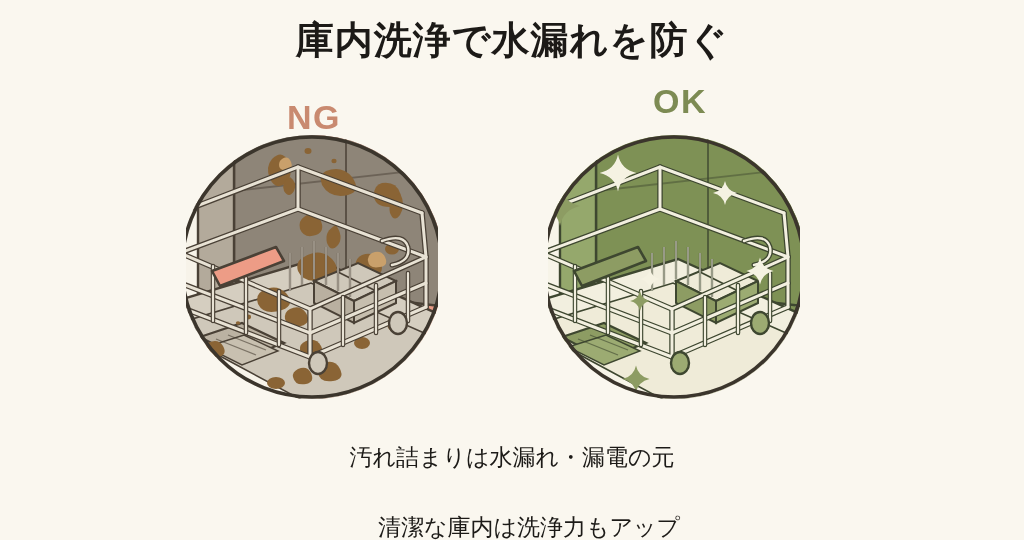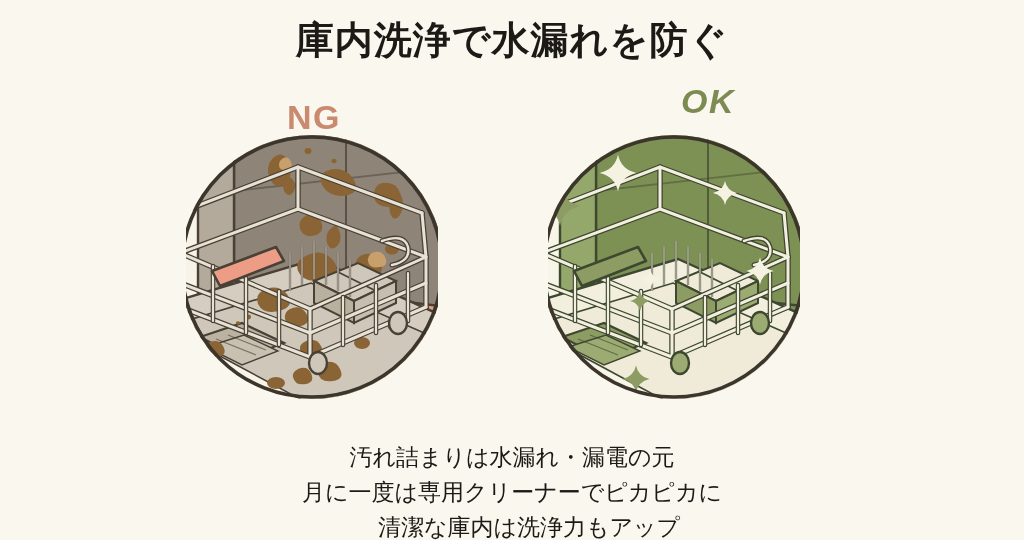--- a/index.html
+++ b/index.html
@@ -38,21 +38,21 @@
     position: absolute;
     top: 84px;
     width: 200px;
     text-align: center;
     font-size: 34px;
     font-weight: 700;
     letter-spacing: 1.5px;
     line-height: 1;
   }
   #badge-ng { left: 214px; color: #c98a70; margin-top: 16px; }
-  #badge-ok { left: 608px; color: #7d8b53; font-style: italic; }
+  #badge-ok { left: 580px; color: #7d8b53; }
 
   .panel {
     position: absolute;
     top: 131px;
     width: 252px;
     height: 272px;
   }
   #panel-ng { left: 186px; }
   #panel-ok { left: 548px; }
   .panel svg { display: block; width: 100%; height: 100%; }
@@ -309,16 +309,15 @@
           <use href="#sparkOK" x="0" y="0" transform="translate(10,210) scale(0.62)"></use>
           <use href="#sparkOK" x="0" y="0" transform="translate(88,248) scale(0.85)"></use>
         </g>
       </g>
 
       <circle cx="126" cy="136" r="130" fill="none" stroke="#3B352C" stroke-width="3.6"></circle>
     </svg>
   </div>
 
   <div class="caption" id="caption-line-0">汚れ詰まりは水漏れ・漏電の元</div>
-  <div class="caption" id="caption-line-1">月に一度は専用クリーナーでピカピカに</div>
   <div class="caption" id="caption-line-2">清潔な庫内は洗浄力もアップ</div>
 
 </div>
 
 </body></html>

